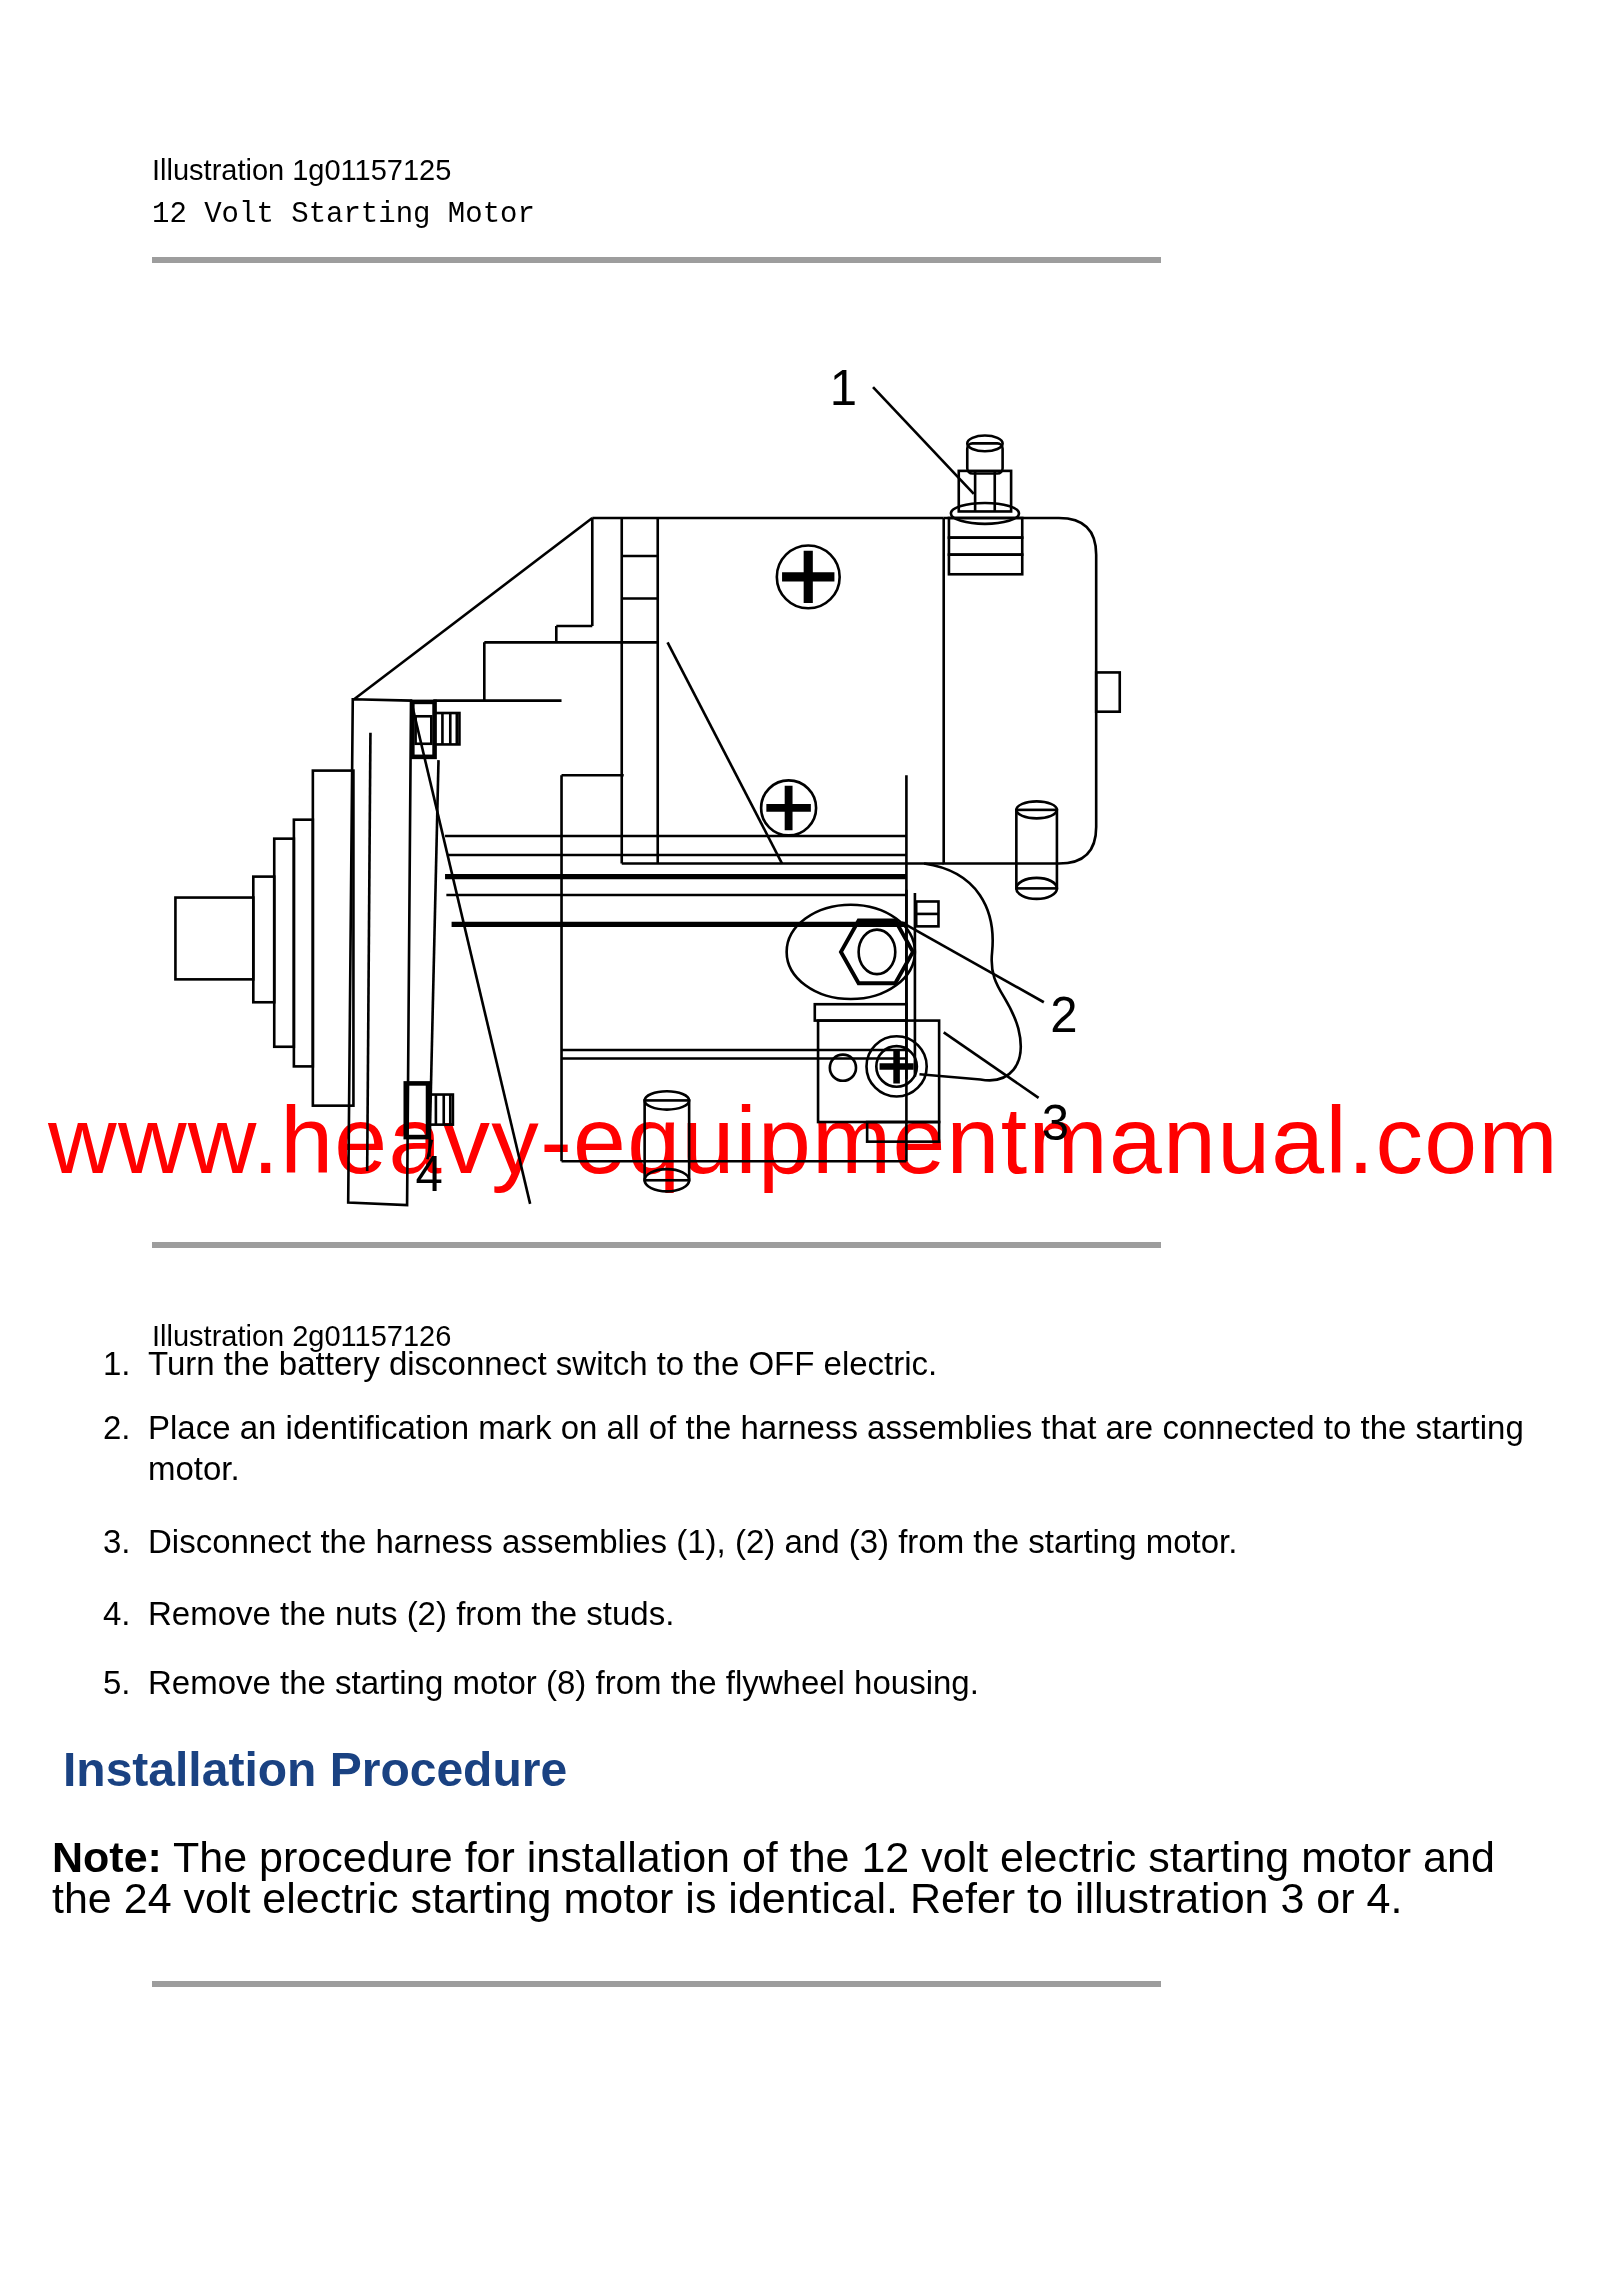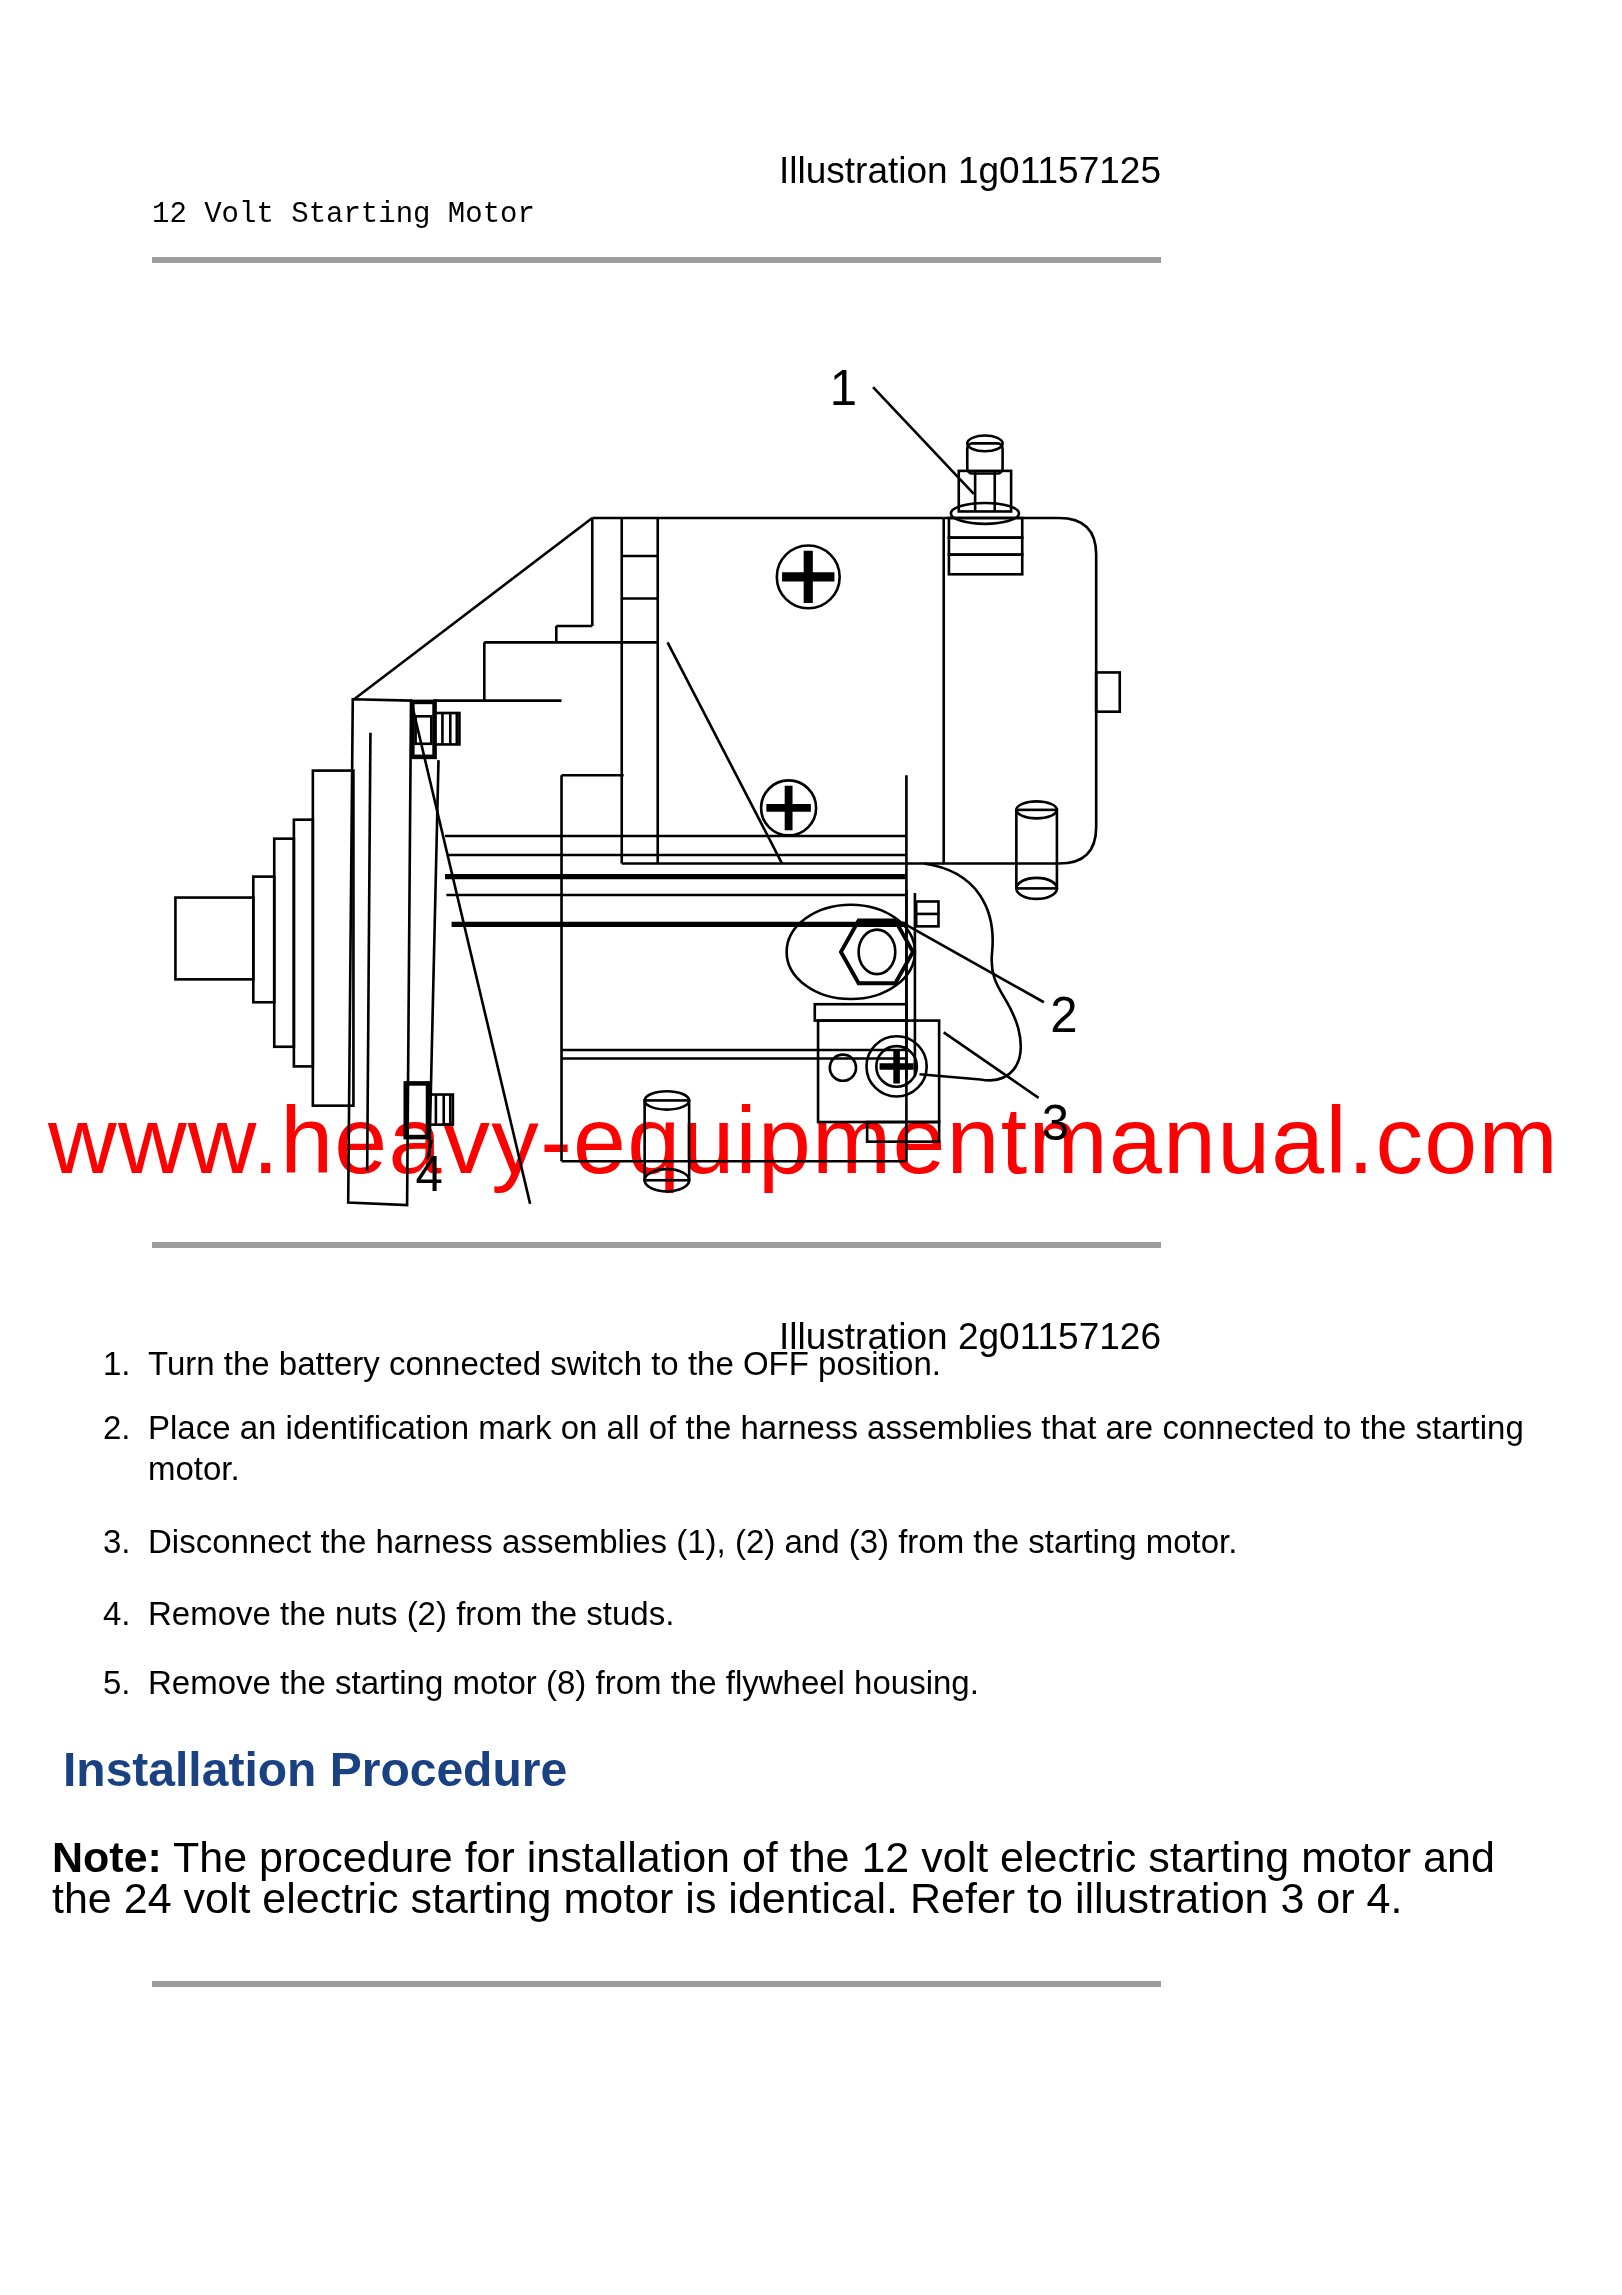--- a/index.html
+++ b/index.html
@@ -1,18 +1,18 @@
 <!DOCTYPE html>
 <html style="font-size:10.5px"><head>
 <meta charset="utf-8">
 <style>
   html,body{margin:0;padding:0;background:#ffffff;}
   body{width:1623px;height:2295px;position:relative;font-family:"Liberation Sans",sans-serif;color:#000;}
   .abs{position:absolute;}
-  .caption-row{left:152px;width:1009px;display:flex;justify-content:flex-end;font-size:37px;line-height:33px;color:#000;}
+  .caption-row{left:152px;width:1009px;display:flex;justify-content:flex-start;font-size:29px;line-height:33px;color:#000;}
   .subtitle{left:152px;top:198px;font-size:29px;line-height:33px;font-family:Liberation Mono, monospace;}
   .divider{left:152px;width:1009px;height:5.9px;background:#9d9d9d;}
   .wm{top:1091px;left:48px;font-size:95px;letter-spacing:1.3px;line-height:98px;white-space:nowrap;font-family:"Liberation Sans",sans-serif;z-index:1;}
   .diagram{left:144px;top:340px;width:1034px;height:890px;z-index:2;}
   .step{left:103px;width:1447px;display:flex;font-size:33px;line-height:41px;z-index:3;}
   .step .num{width:45px;flex:none;}
   .step .txt{flex:1 1 auto;}
   .heading{left:63px;top:1742px;font-size:48px;line-height:55px;font-weight:bold;}
   .note{left:52px;top:1837px;width:1505px;font-size:43px;line-height:41px;}
   .note b{font-weight:bold;}
@@ -127,21 +127,21 @@
 
 <div class="abs divider" style="top:1242px;"></div>
 
 <div class="abs caption-row" style="top:1320px;">
   <span>Illustration 2</span>
   <span>g01157126</span>
 </div>
 
 <div class="abs step" style="top:1343px;">
   <span class="num">1.</span>
-  <span class="txt">Turn the battery connected switch to the OFF position.</span>
+  <span class="txt">Turn the battery disconnect switch to the OFF electric.</span>
 </div>
 <div class="abs step" style="top:1407px;">
   <span class="num">2.</span>
   <span class="txt">Place an identification mark on all of the harness assemblies that are connected to the starting motor.</span>
 </div>
 <div class="abs step" style="top:1521px;">
   <span class="num">3.</span>
   <span class="txt">Disconnect the harness assemblies (1), (2) and (3) from the starting motor.</span>
 </div>
 <div class="abs step" style="top:1593px;">

